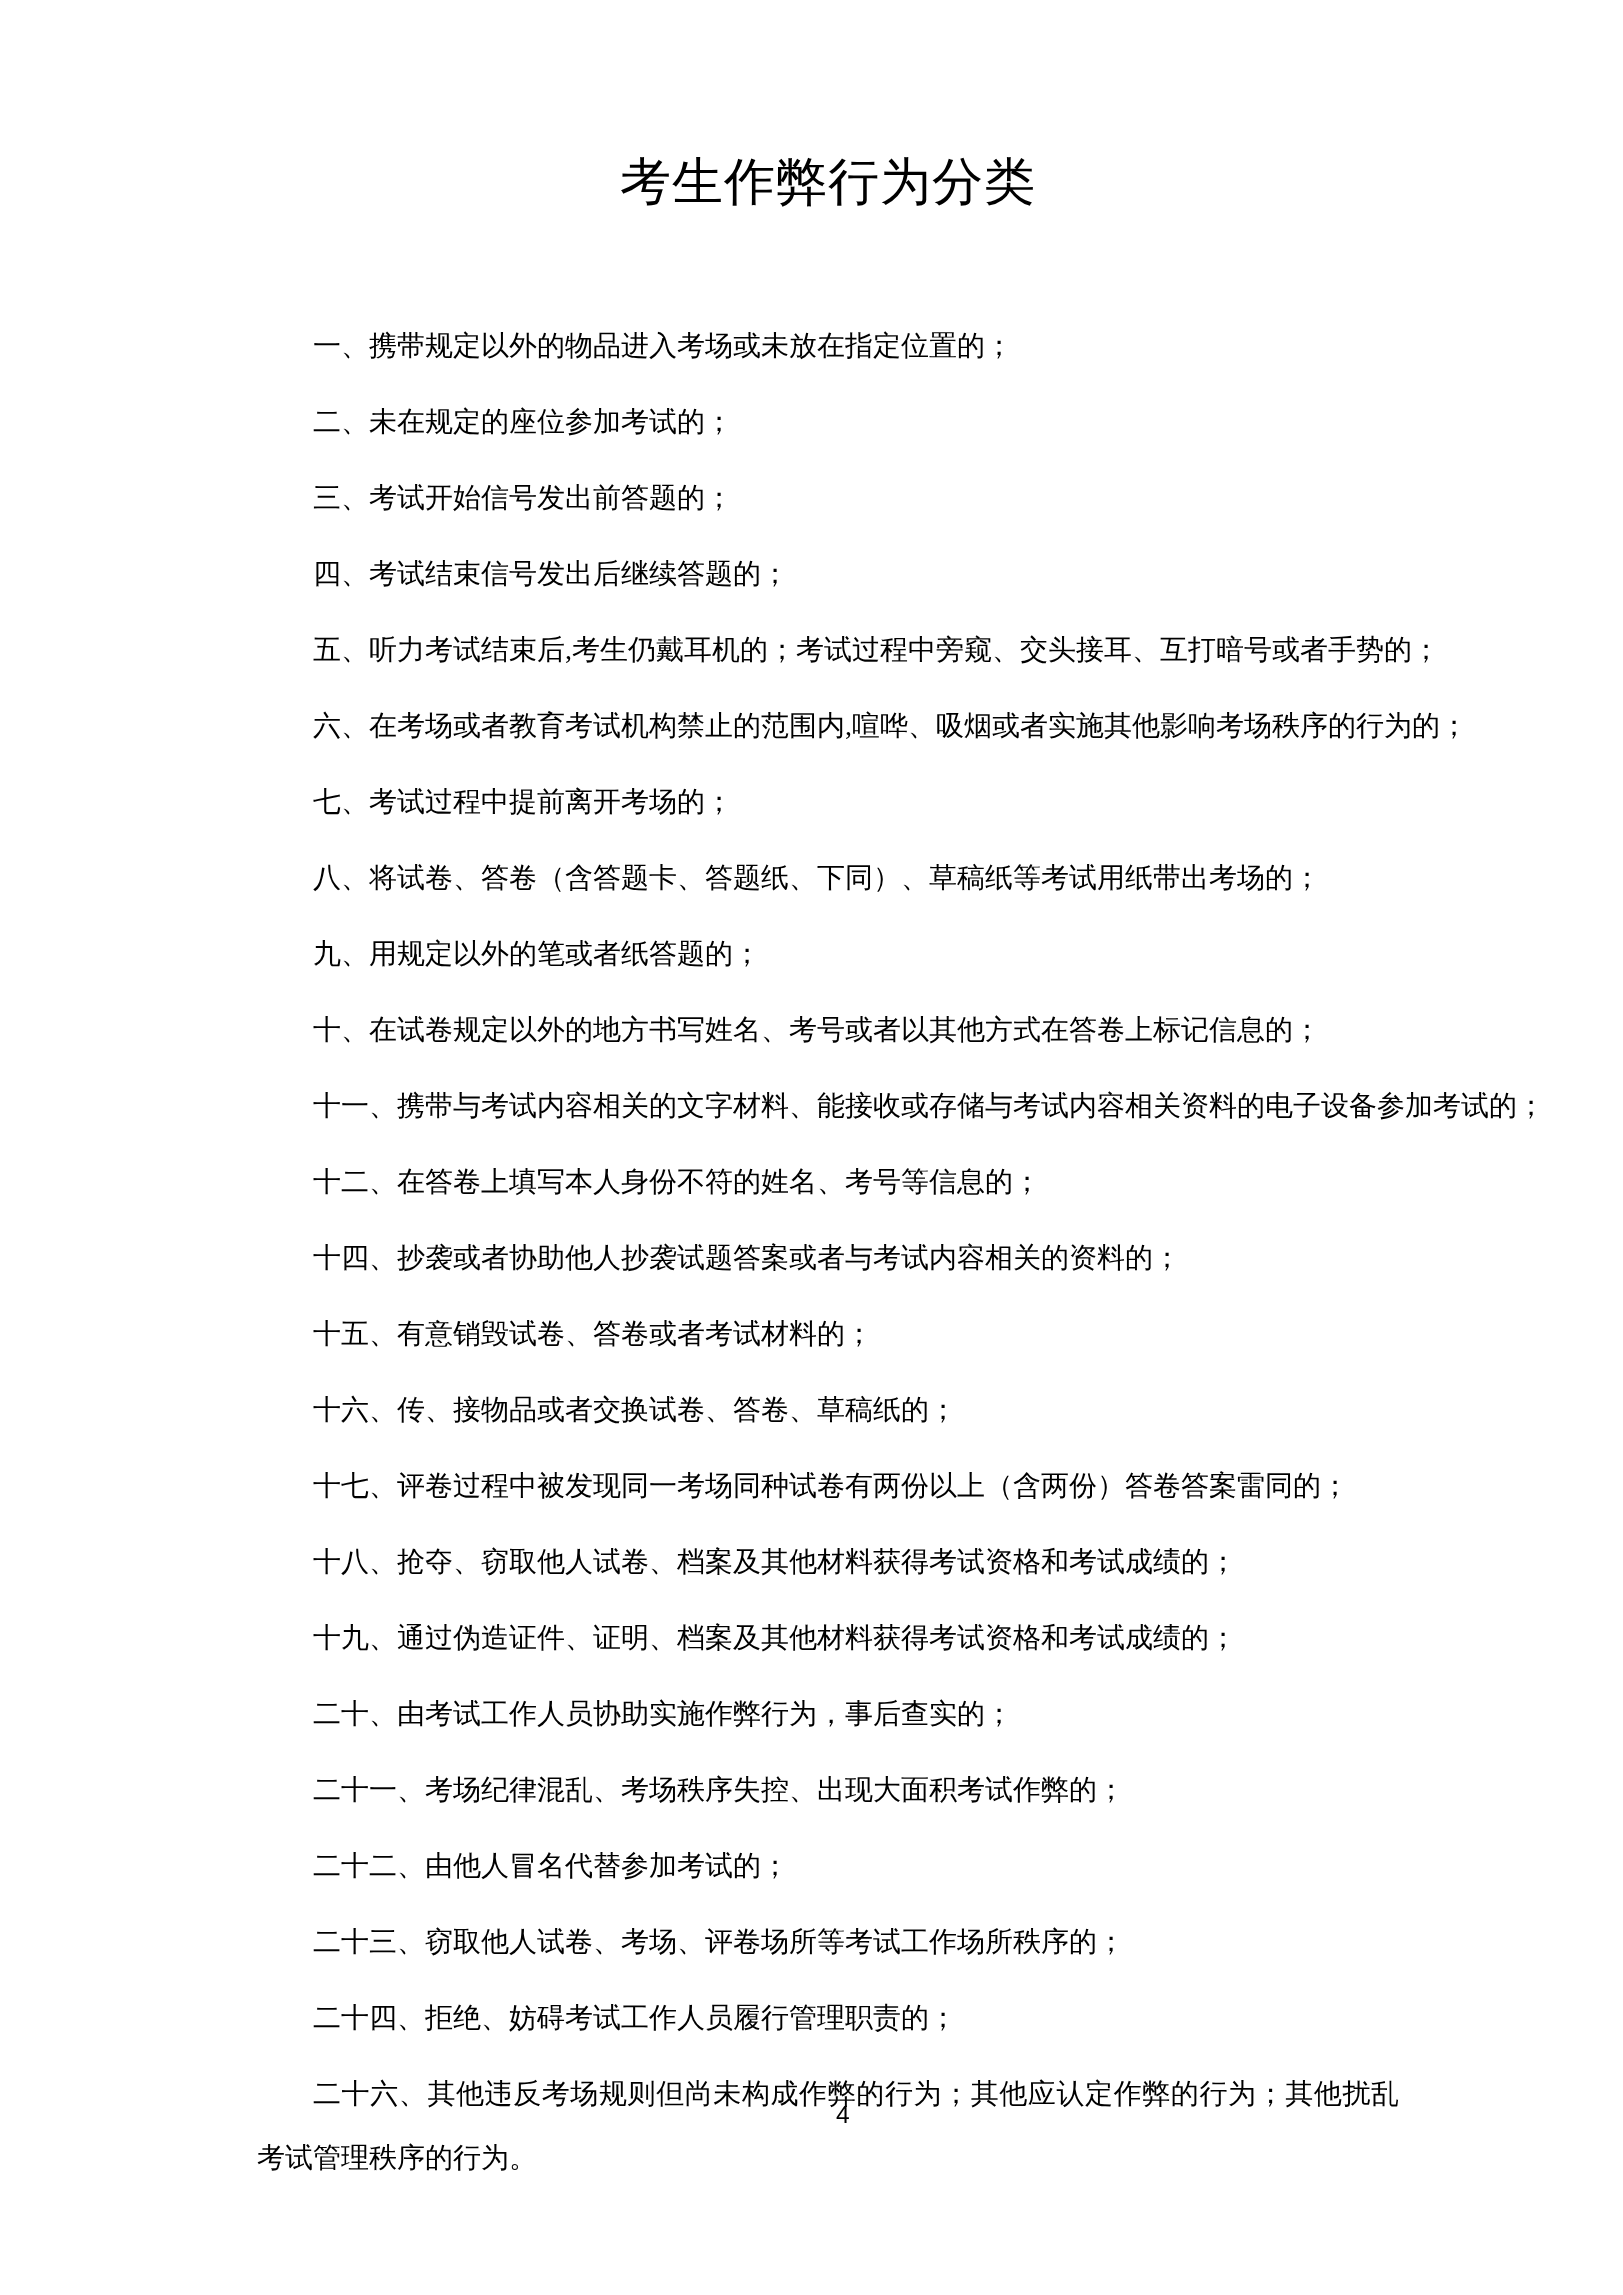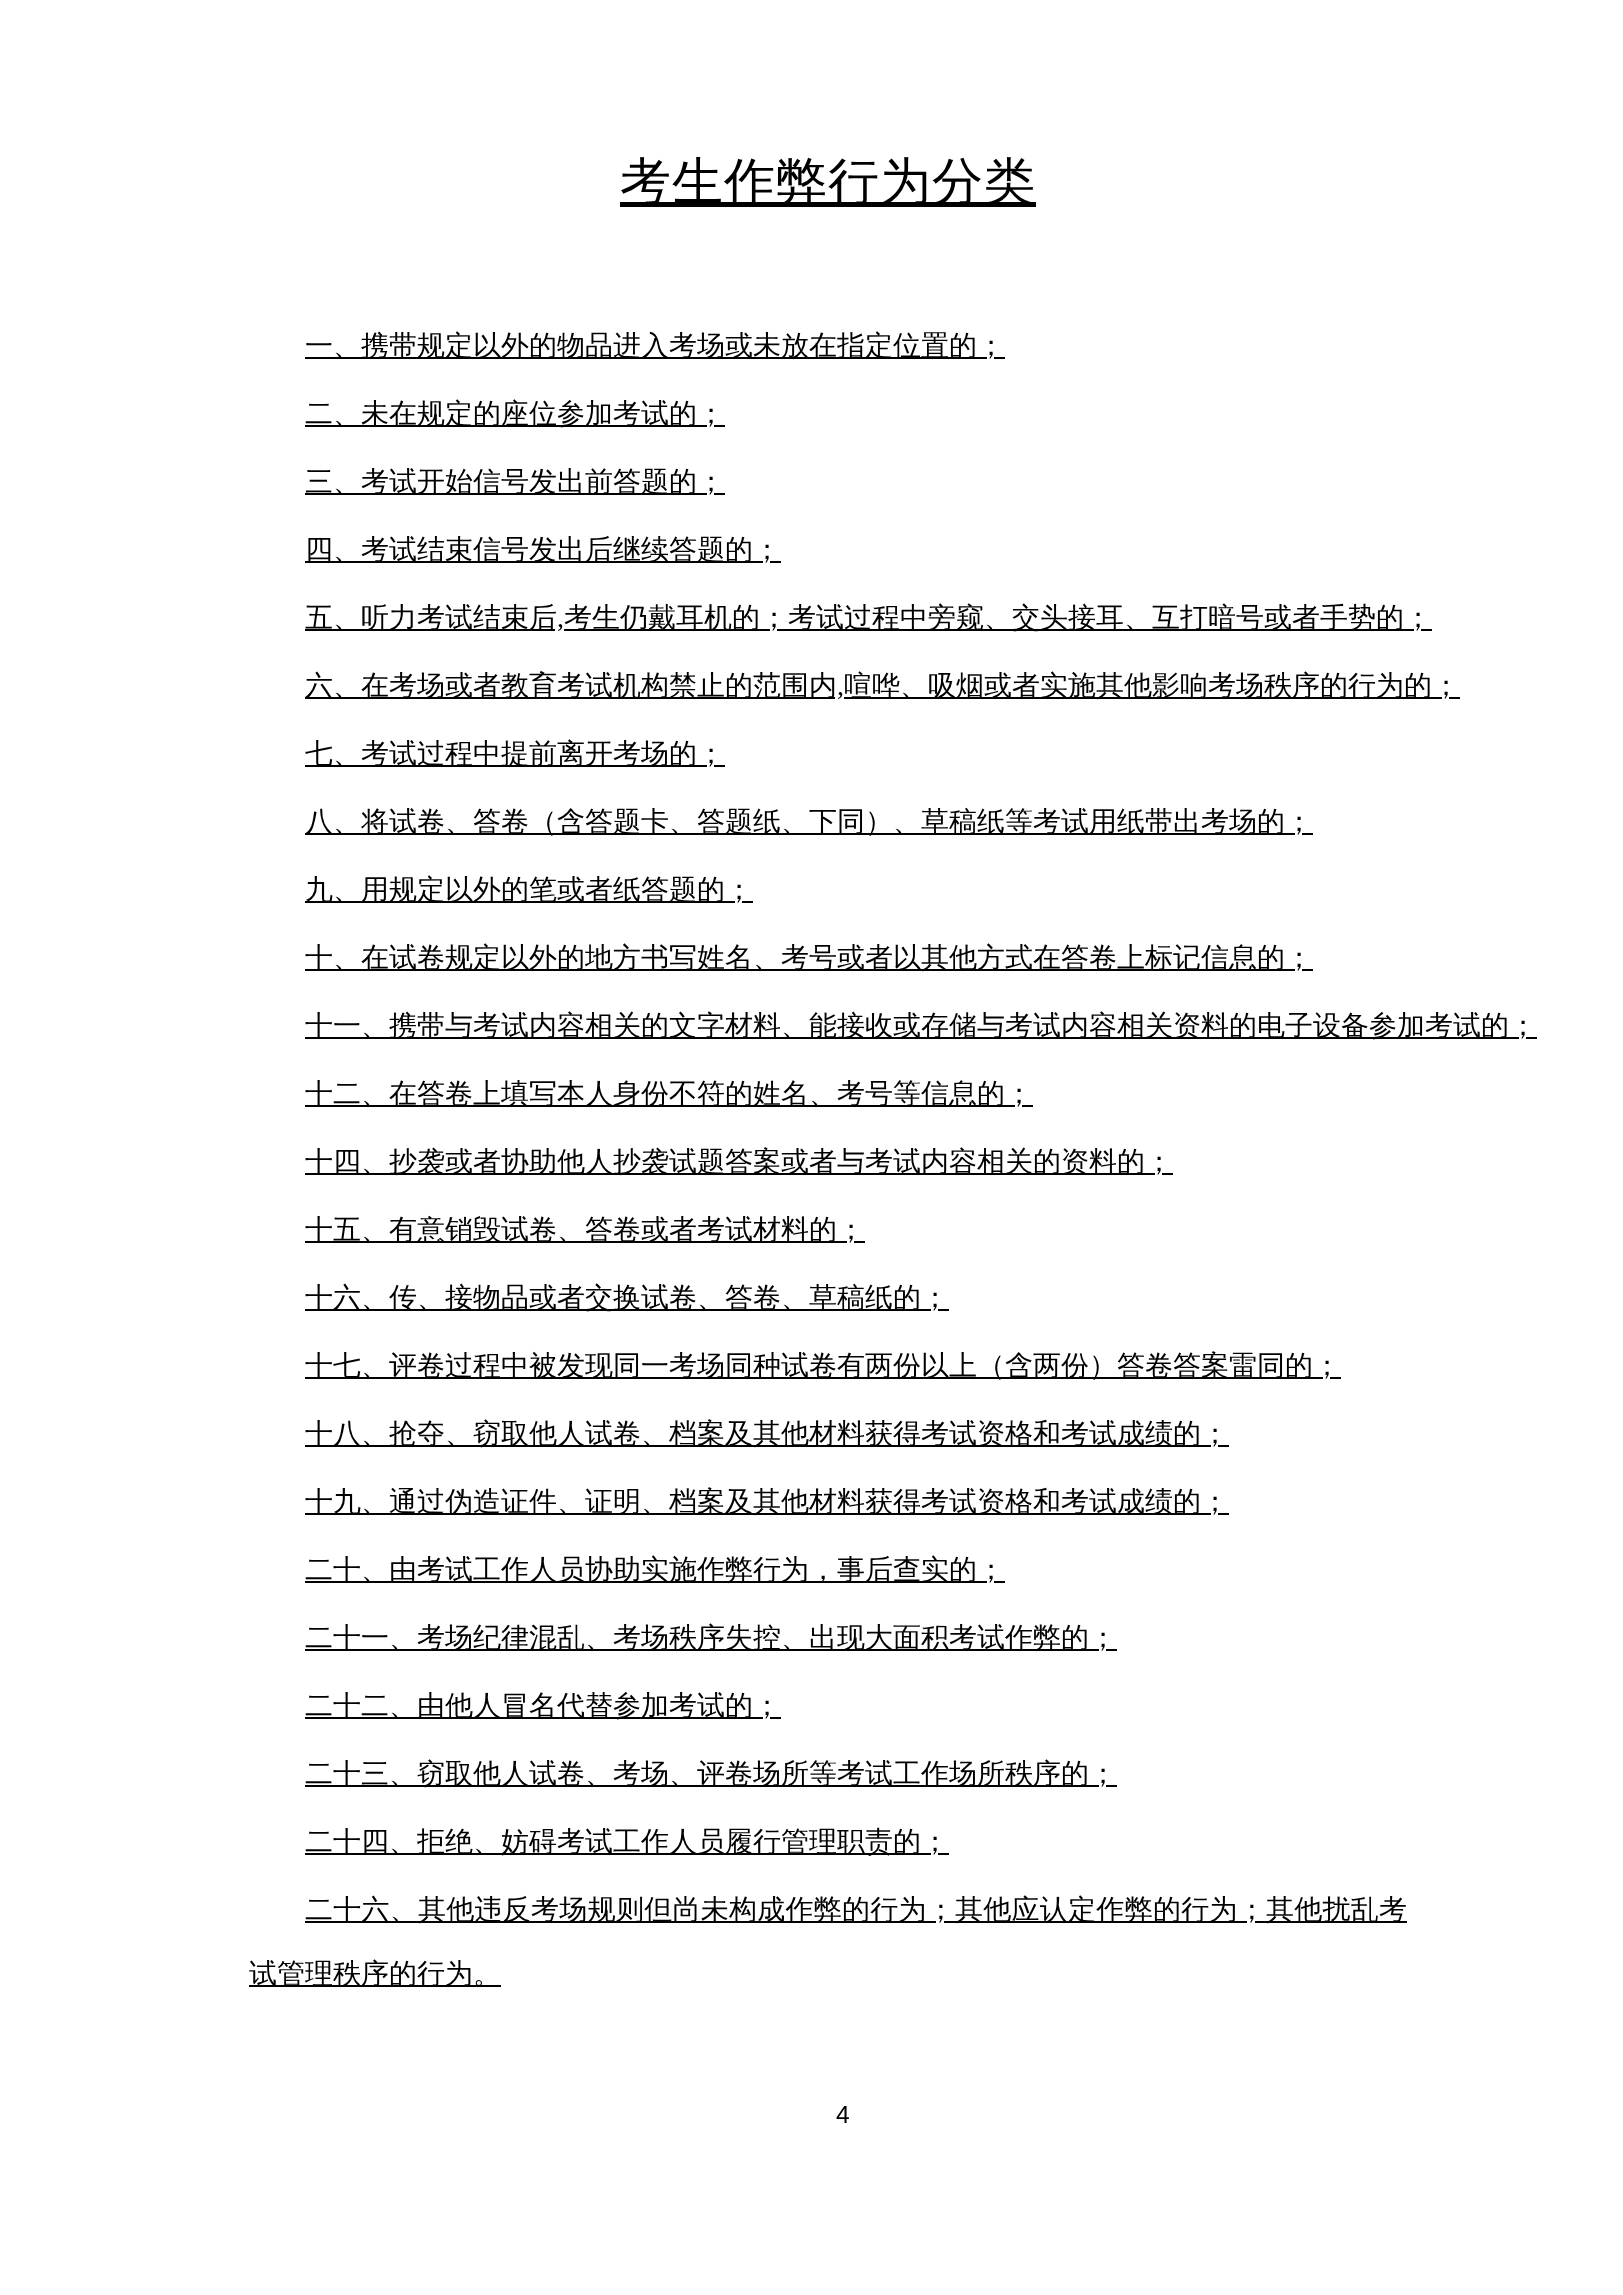--- a/index.html
+++ b/index.html
@@ -9,37 +9,36 @@
   }
   body {
     width: 1623px;
     height: 2295px;
     position: relative;
     color: #000000;
     font-family: "Liberation Serif", serif;
   }
   .doc {
     padding: 143px 212px 0 245px;
-    text-decoration: underline;
   }
   .doc-title {
     margin: 0;
     font-family: "Liberation Sans", sans-serif;
     font-weight: 400;
     font-size: 51px;
     line-height: 77px;
     text-align: center;
     letter-spacing: 1px;
   }
   .list {
     margin-top: 94px;
     width: 1166px;
   }
   .item {
-    margin: 4px;
+    margin: 12px;
     font-size: 28px;
     line-height: 64px;
     text-indent: 2em;
     text-align: justify;
     white-space: nowrap;
   }
   .item:last-child {
     white-space: normal;
   }
   .page-num {

